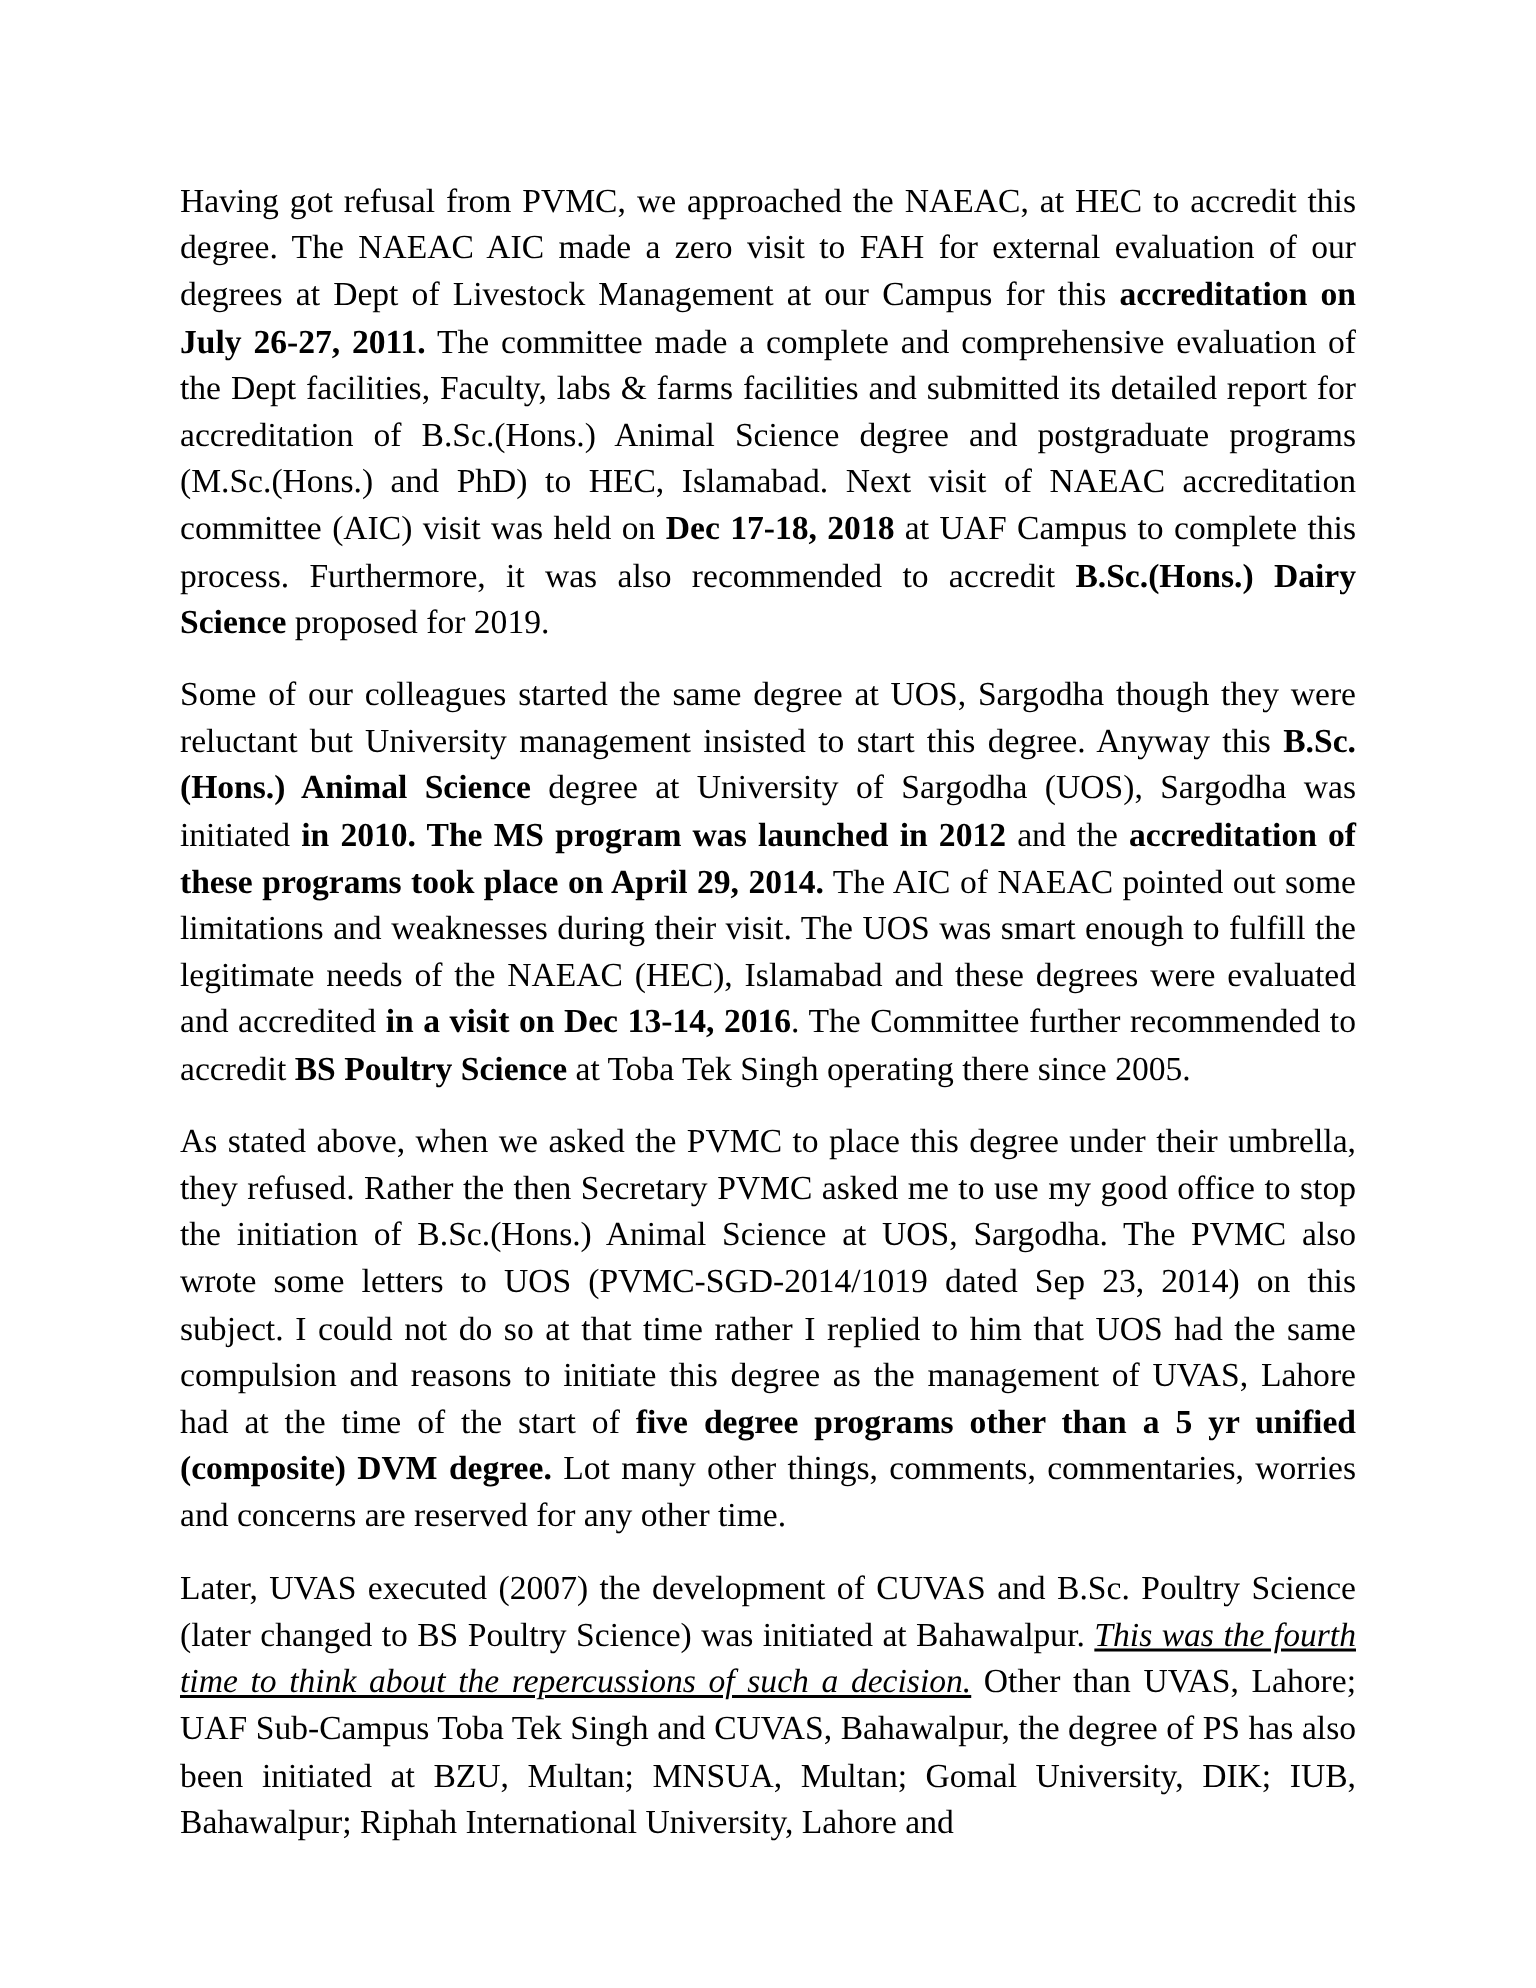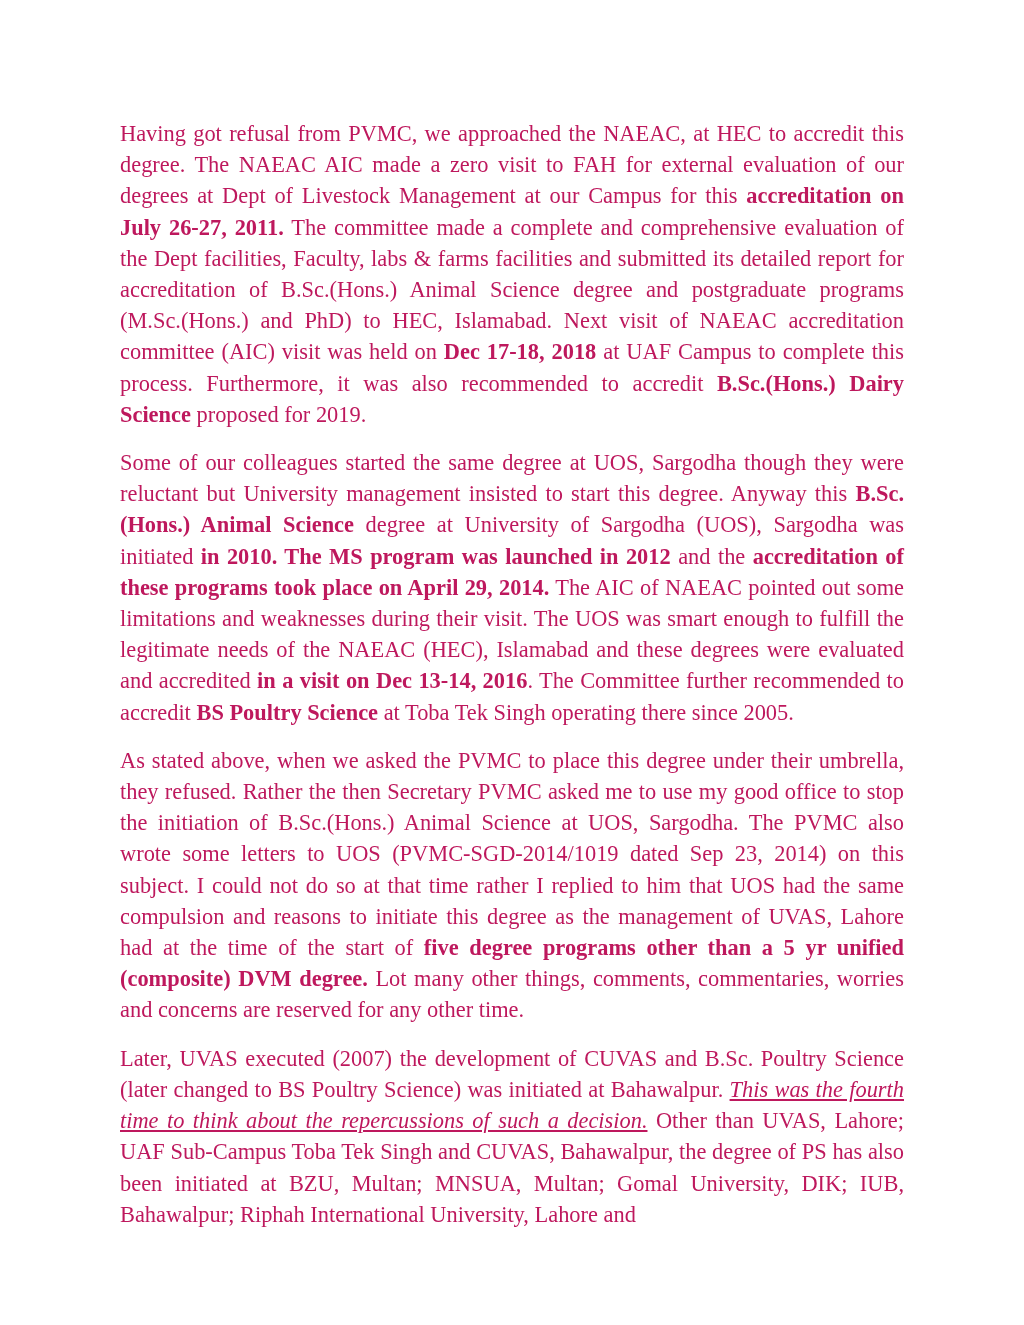--- a/index.html
+++ b/index.html
@@ -1,20 +1,20 @@
 <!DOCTYPE html>
 <html><head>
 <meta charset="utf-8">
 <style>
   html, body { margin: 0; padding: 0; background: #ffffff; }
   body { width: 1024px; height: 1325px; position: relative; overflow: hidden; }
   .page {
     position: absolute; left: 120px; top: 118px; width: 784px;
     font-family: "Liberation Serif", serif;
-    font-size: 22.4px; line-height: 31.2px; color: #be185d;
+    font-size: 22.4px; line-height: 31.2px; color: #000000;
     text-align: justify;
   }
   .para { margin: 0 0 17px 0; }
   b { font-weight: bold; }
   .emph { font-style: italic; text-decoration: underline; }
 </style>
 </head>
 <body>
 
 <div class="page">

